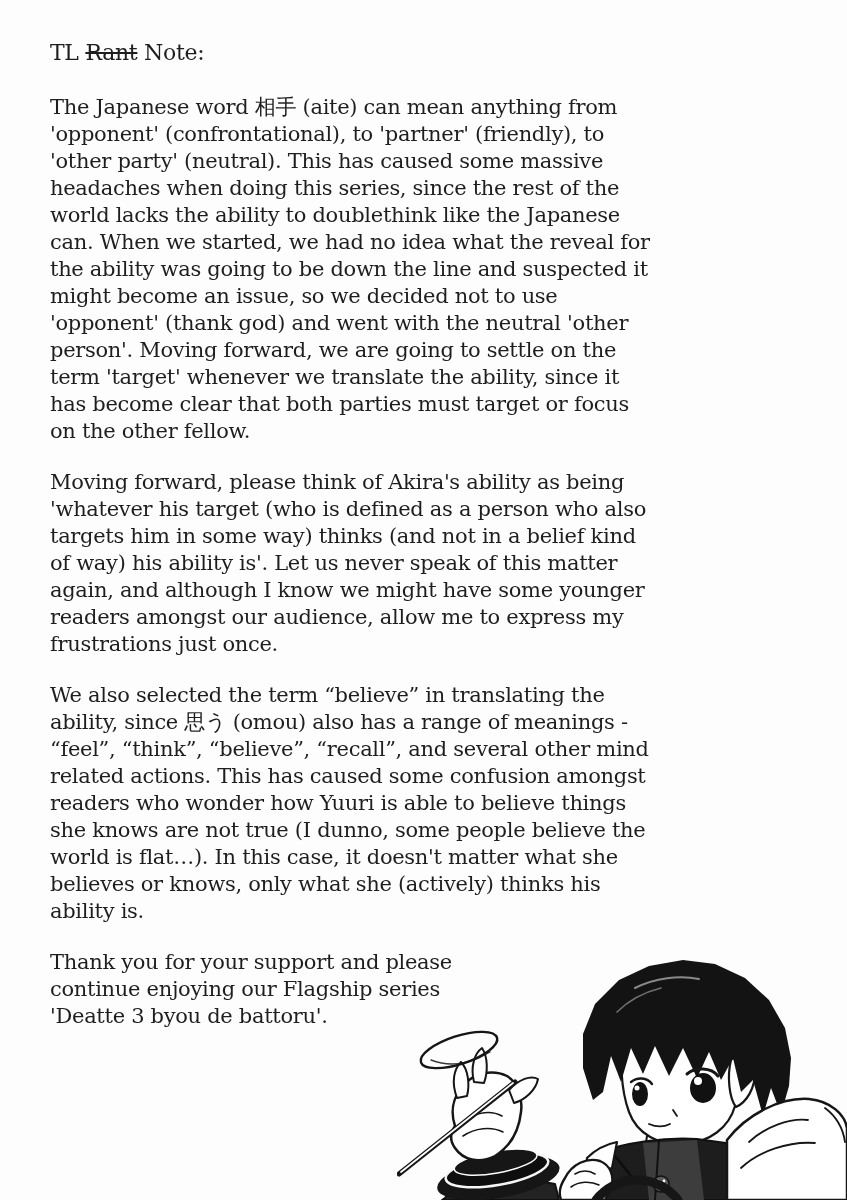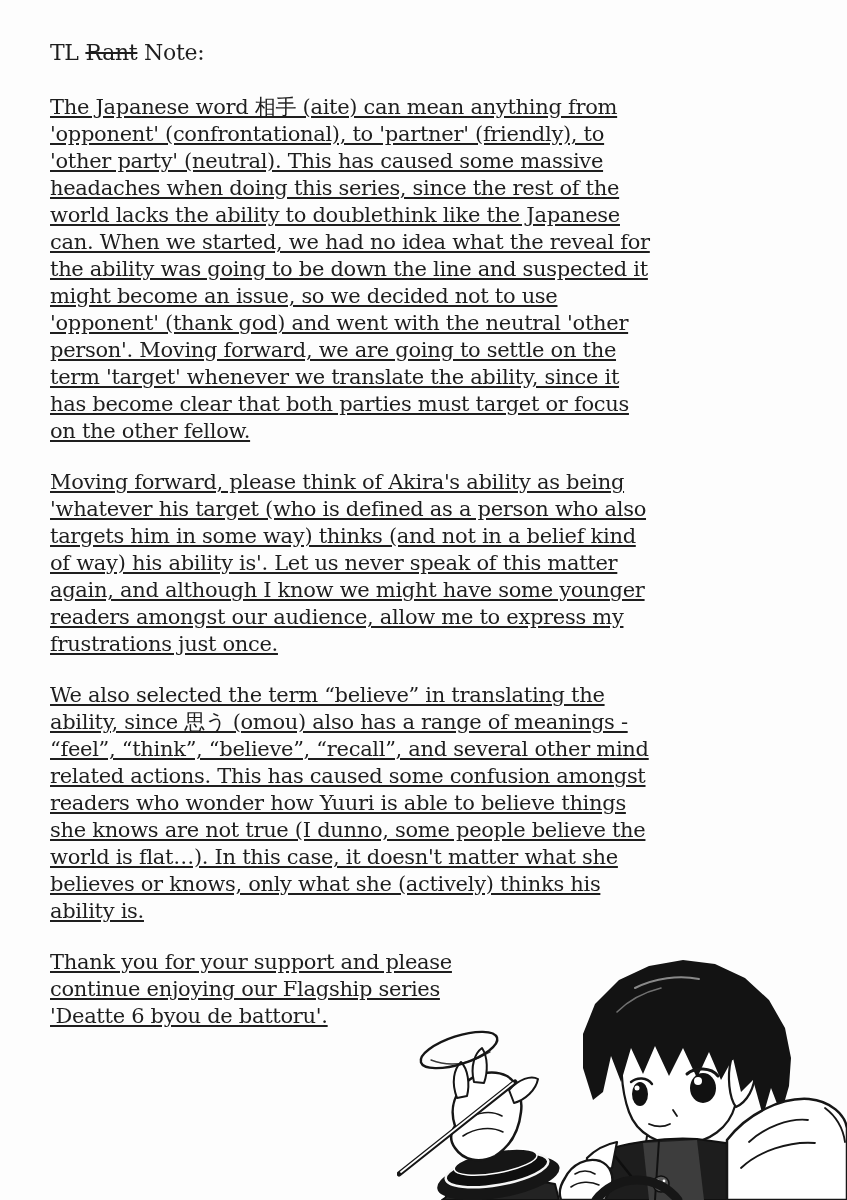--- a/index.html
+++ b/index.html
@@ -27,21 +27,20 @@
   .strike {
     text-decoration: line-through;
     text-decoration-thickness: 2px;
   }
   .body-par {
     font-size:21px;
     line-height:27px;
     margin:0 0 24px 0;
     white-space:pre;
     letter-spacing:-0.3px;
-    text-decoration:underline;
   }
   .illus {
     position:absolute;
     right:0; bottom:0;
     width:450px; height:270px;
   }
 </style>
 </head>
 <body style="--bg: #fdfdfd; --ink: #1e1e1e;">
 
@@ -71,21 +70,21 @@
 ability, since 思う (omou) also has a range of meanings -
 “feel”, “think”, “believe”, “recall”, and several other mind
 related actions. This has caused some confusion amongst
 readers who wonder how Yuuri is able to believe things
 she knows are not true (I dunno, some people believe the
 world is flat…). In this case, it doesn't matter what she
 believes or knows, only what she (actively) thinks his
 ability is.</p>
   <p class="body-par">Thank you for your support and please
 continue enjoying our Flagship series
-'Deatte 6 byou de battoru'.</p>
+'Deatte 3 byou de battoru'.</p>
 </div>
 
 <svg class="illus" viewBox="0 0 450 270" fill="none" stroke-linecap="round" stroke-linejoin="round">
 
   <g>
     <path d="M 48,268 C 60,250 82,242 102,244 L 158,254 L 162,270 L 45,270 Z" fill="#232323" stroke="#111" stroke-width="2"></path>
     <g transform="rotate(-10 100 240)">
       <ellipse cx="100" cy="248" rx="62" ry="20" fill="#161616"></ellipse>
       <ellipse cx="100" cy="240" rx="52" ry="15" fill="#0e0e0e" stroke="#f5f5f5" stroke-width="2.5"></ellipse>
       <ellipse cx="100" cy="232" rx="42" ry="11" fill="#161616" stroke="#ffffff" stroke-width="1.5"></ellipse>

